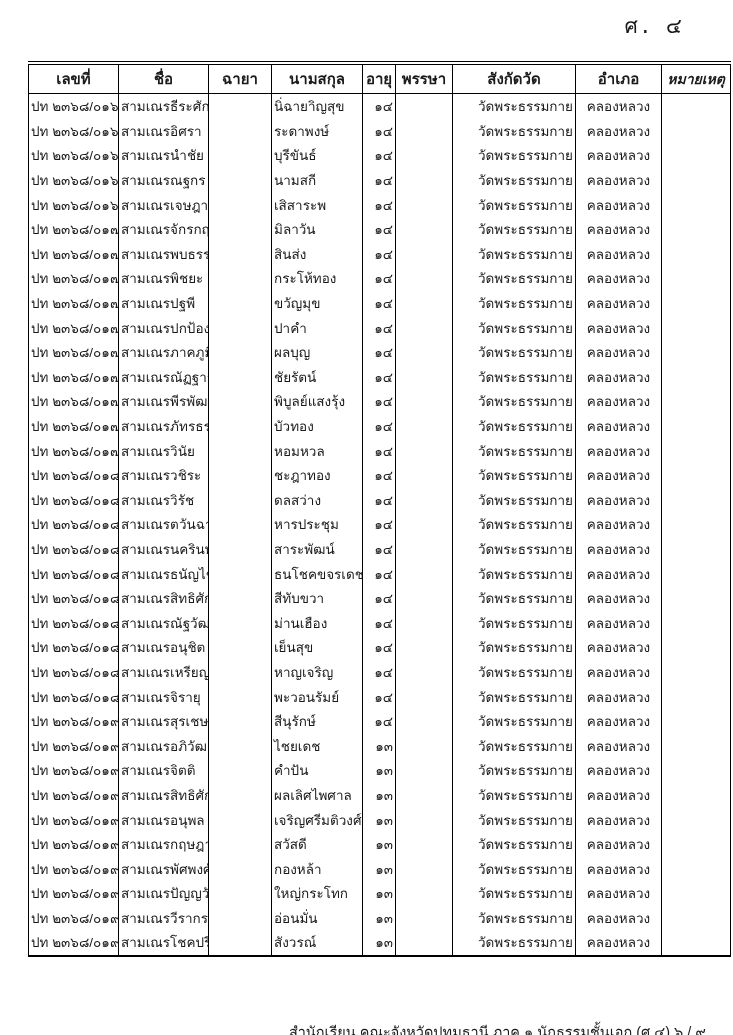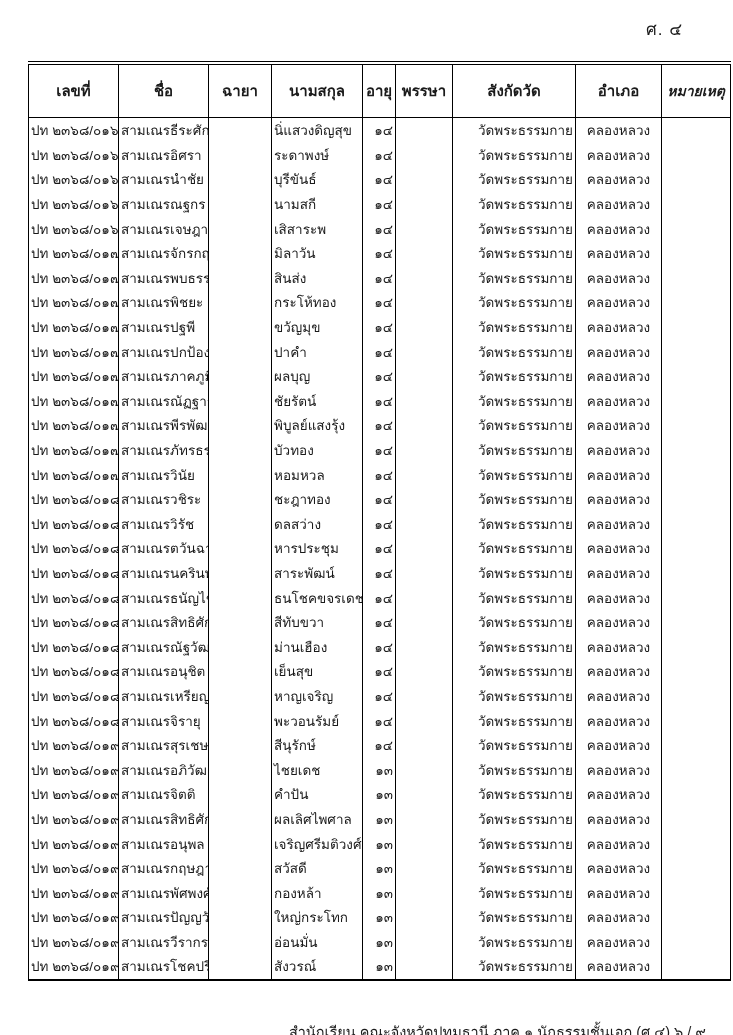--- a/index.html
+++ b/index.html
@@ -4,38 +4,38 @@
 <style>
   html, body { margin: 0; padding: 0; }
   body {
     width: 733px; height: 1035px;
     background: #ffffff;
     position: relative;
     font-family: "Liberation Sans", sans-serif;
     color: #1a1a1a;
   }
   .corner-label {
-    position: absolute; top: 15px; right: 50px;
-    font-size: 17px; letter-spacing: 1px;
+    position: absolute; top: 9px; right: 50px;
+    font-size: 21px; letter-spacing: 1px; font-family: Liberation Mono, monospace;
   }
   .table-wrap {
     position: absolute; top: 61px; left: 28px; width: 703px;
   }
   .topline { border-top: 1.5px solid #000; margin-bottom: 2px; }
   table.roster {
     border-collapse: collapse; table-layout: fixed;
     width: 703px;
     border-bottom: 2px solid #000;
   }
   table.roster th {
     border: 1.5px solid #000;
     font-weight: bold;
     font-size: 15px;
     height: 28px;
-    padding: 12px 1px;
+    padding: 0 1px;
     text-align: center;
     white-space: nowrap; overflow: hidden;
   }
   table.roster th.th-note { font-size: 14px; font-style: italic; }
   table.roster td {
     border-left: 1.5px solid #000; border-right: 1.5px solid #000;
     height: 24.6px;
     font-size: 13.5px;
     padding: 0 2px;
     vertical-align: middle;
@@ -86,21 +86,21 @@
         <th>สังกัดวัด</th>
         <th>อำเภอ</th>
         <th class="th-note">หมายเหตุ</th>
       </tr>
     </thead>
     <tbody>
         <tr>
           <td class="c-id">ปท ๒๓๖๘/๐๑๖๕</td>
           <td class="c-name">สามเณรธีระศักดิ์</td>
           <td class="c-chaya"></td>
-          <td class="c-surname">นิ่แสวงดิญสุข</td>
+          <td class="c-surname">นิ่ฉายาิญสุข</td>
           <td class="c-age">๑๔</td>
           <td class="c-phansa"></td>
           <td class="c-temple">วัดพระธรรมกาย</td>
           <td class="c-district">คลองหลวง</td>
           <td class="c-note"></td>
         </tr>
         <tr>
           <td class="c-id">ปท ๒๓๖๘/๐๑๖๖</td>
           <td class="c-name">สามเณรอิศรา</td>
           <td class="c-chaya"></td>

